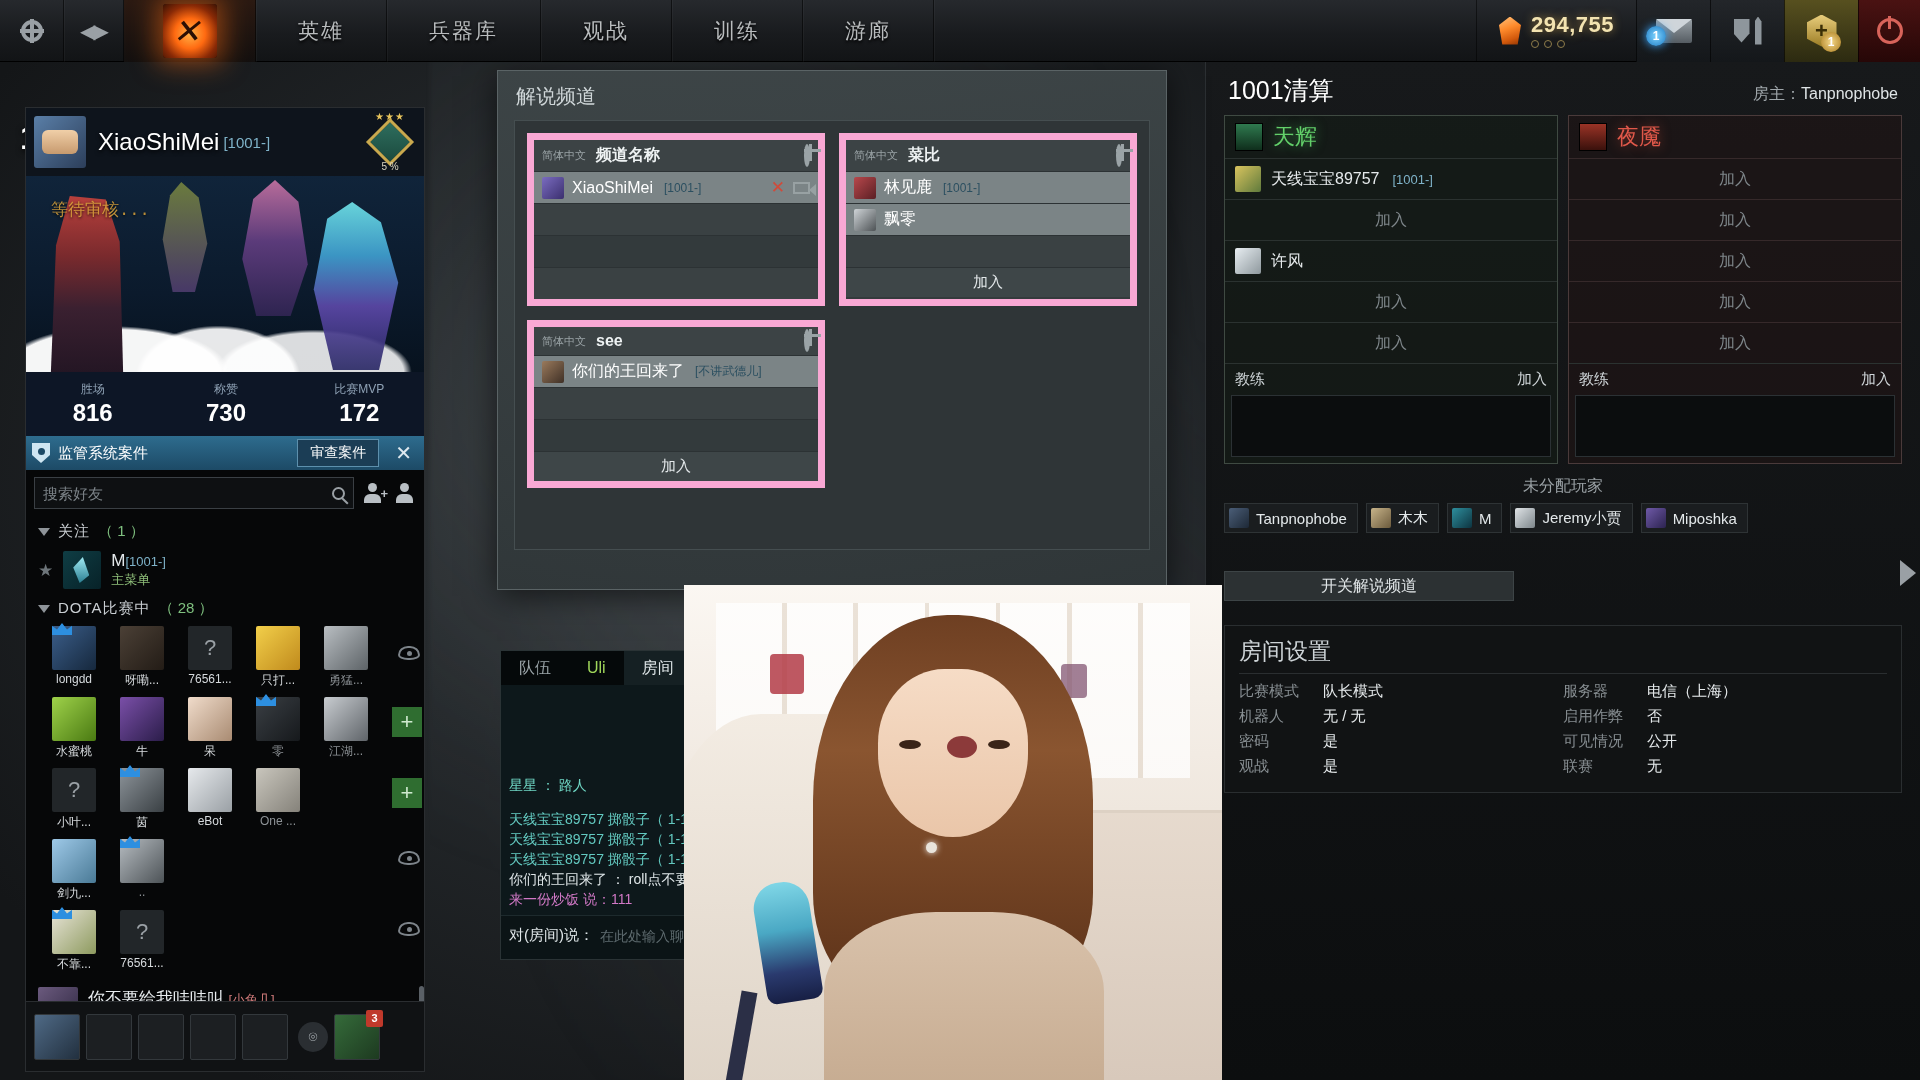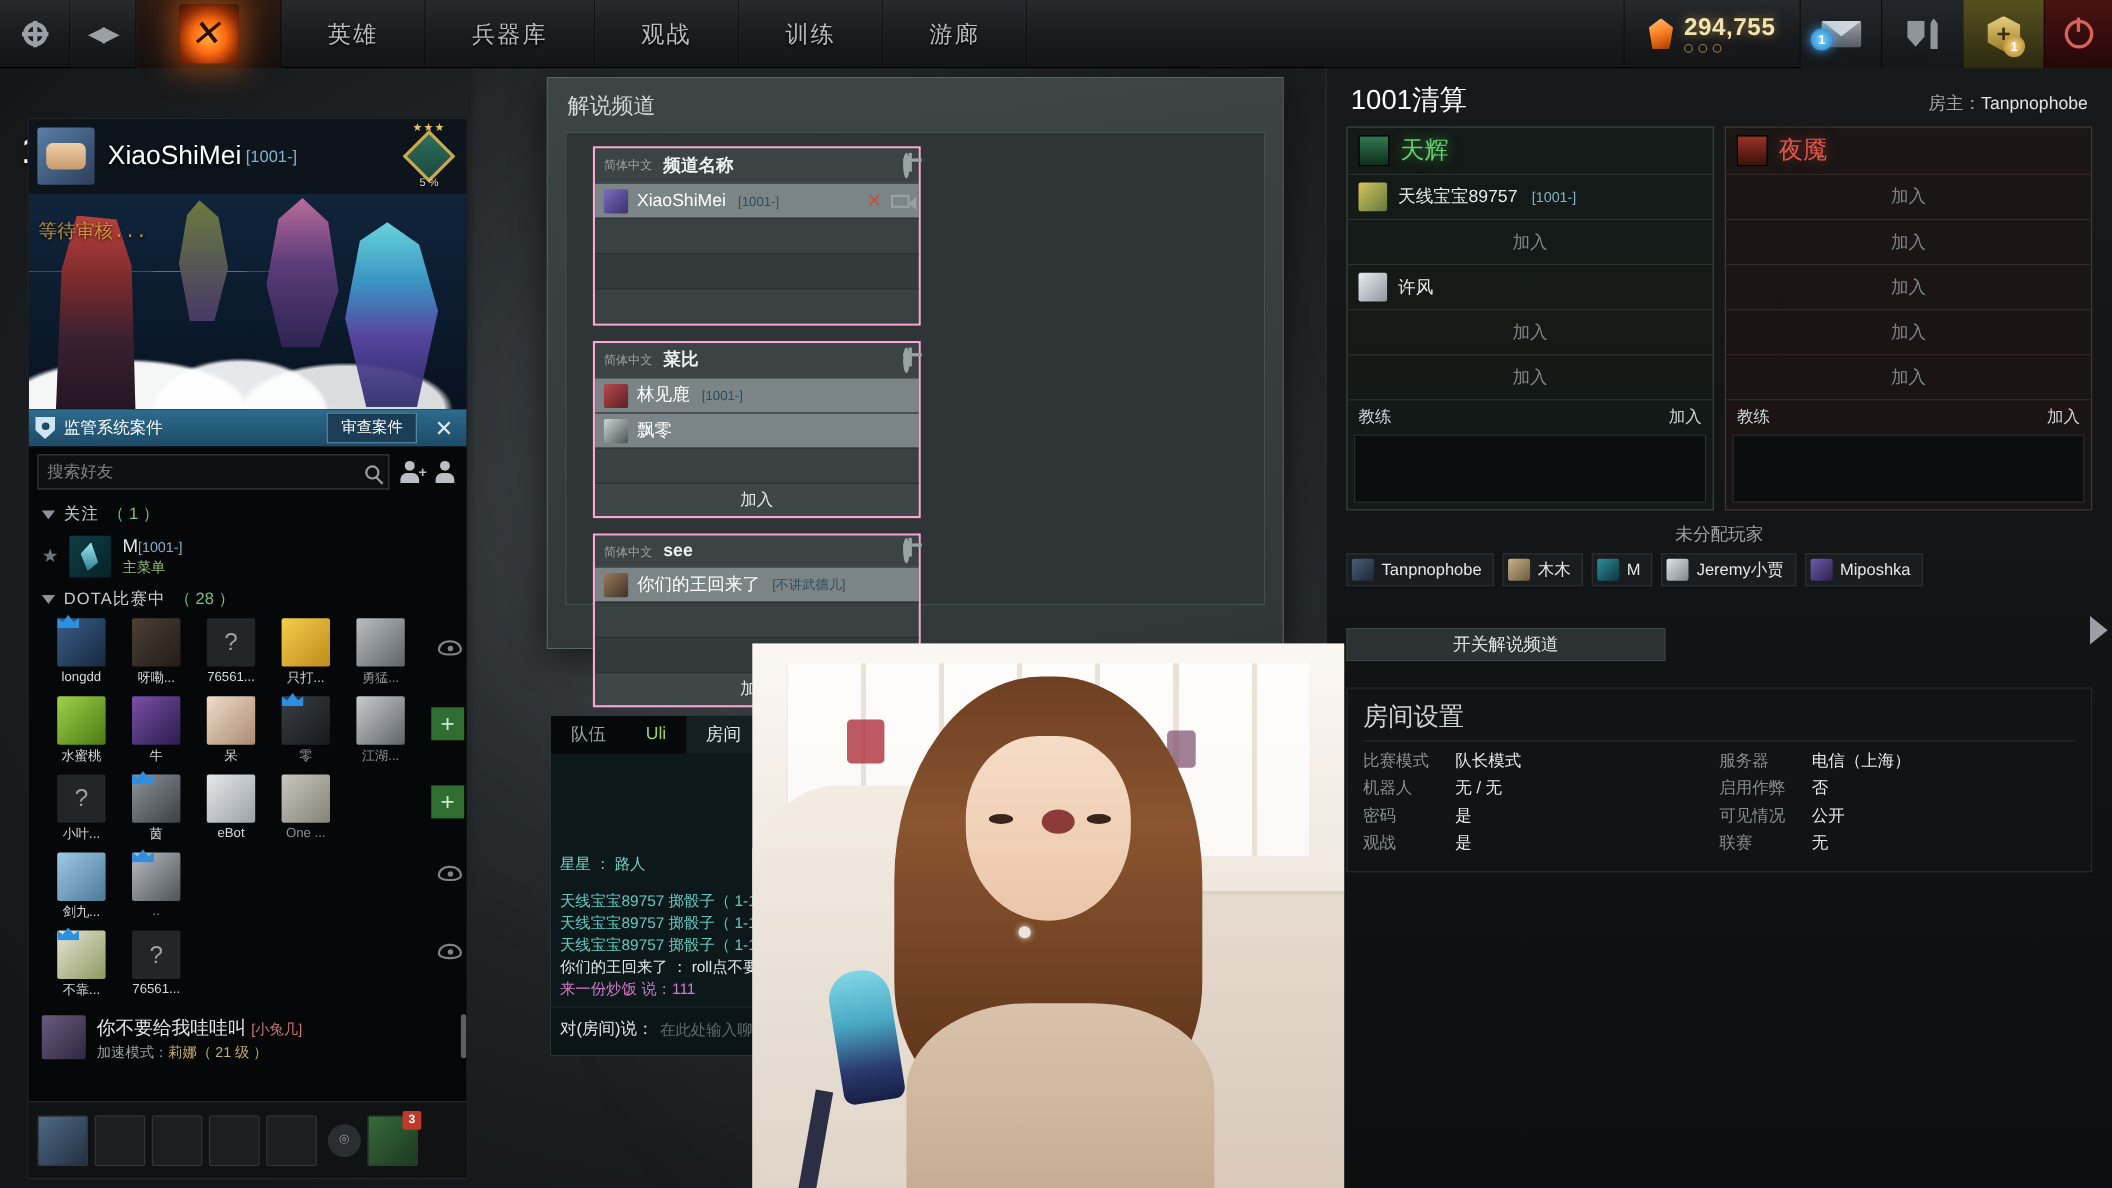--- a/index.html
+++ b/index.html
@@ -98,21 +98,21 @@
      clip-path:polygon(30% 0,72% 2%,88% 26%,92% 100%,8% 100%,14% 28%);}
   .hb-hero2{position:absolute;left:128px;top:6px;width:62px;height:110px;
      background:linear-gradient(180deg,#6f7f3e,#4a3a6a);
      clip-path:polygon(44% 0,72% 14%,86% 56%,66% 100%,30% 100%,14% 52%,26% 12%);opacity:.95;}
   .hb-hero3{position:absolute;left:210px;top:4px;width:78px;height:136px;
      background:linear-gradient(180deg,#b86c9a,#5b3b7a 45%,#2e2450);
      clip-path:polygon(50% 0,80% 16%,92% 62%,70% 100%,26% 100%,8% 58%,22% 14%);}
   .hb-hero4{position:absolute;right:22px;bottom:2px;width:96px;height:168px;
      background:linear-gradient(180deg,#6fe3e8 0%,#3f9fd0 32%,#5c48a8 62%,#2b2a66 100%);
      clip-path:polygon(46% 0,76% 12%,94% 48%,74% 100%,26% 100%,6% 52%,20% 10%);opacity:.92;}
-  .hb-text{position:absolute;left:9px;top:22px;color:#d9a23a;font-size:17px;opacity:.85;
+  .hb-text{position:absolute;left:25px;top:22px;color:#d9a23a;font-size:17px;opacity:.85;
      text-shadow:0 1px 3px #000;font-family:Liberation Mono, monospace;}
   .clockoverlay{position:absolute;left:-4px;top:8px;color:#fff;font-size:34px;font-weight:bold;
      letter-spacing:1px;text-shadow:0 2px 6px #000;z-index:6;}
   .statbar { width:400px;height:64px;background:#0d1626;display:flex;align-items:center;}
   .stat { flex:1; text-align:center;}
   .stat .lbl{color:#8fa2b5;font-size:12px;display:block;margin-bottom:1px;}
   .stat .val{color:#fff;font-size:24px;font-weight:bold;}
   .owbar { width:400px;height:34px;background:linear-gradient(180deg,#2e6c8e,#1d4a66);
      display:flex;align-items:center;padding:0 6px;gap:8px;}
   .ow-sh{width:18px;height:20px;background:#cfe6f2;clip-path:polygon(0 0,100% 0,100% 60%,50% 100%,0 60%);
@@ -178,21 +178,21 @@
      justify-content:center;color:#aeb4b9;font-size:15px;margin-left:4px;}
   .lp-scrollbar{position:absolute;right:2px;top:470px;width:5px;height:40px;background:#5a6066;border-radius:3px;}
 
   
   .castwin{position:absolute;left:497px;top:70px;width:670px;height:520px;z-index:25;
      background:linear-gradient(180deg,rgba(62,70,72,.93),rgba(48,55,57,.93));
      border:1px solid #5a6365; box-shadow:0 6px 30px rgba(0,0,0,.6);}
   .castwin h2{color:#cfd6d8;font-size:20px;font-weight:normal;padding:12px 12px 10px 18px;}
   .castbody{margin:0 16px;background:#2f3537;border:1px solid #454e50;padding:12px;
      display:flex;flex-wrap:wrap;gap:14px;height:430px;align-content:flex-start;}
-  .chanbox{width:298px;background:#353b3d;border:2px solid #f9a8d4;display:flex;flex-direction:column;margin-left:12px;}
+  .chanbox{width:298px;background:#353b3d;border:7px solid #f9a8d4;display:flex;flex-direction:column;}
   .chanhead{display:flex;align-items:center;gap:10px;padding:5px 8px;background:#3c4345;}
   .chanlang{color:#9aa3a6;font-size:11px;}
   .channame{color:#eef2f3;font-size:16px;font-weight:bold;}
   .changear{margin-left:auto;}
   .gear-sm{width:11px;height:11px;border-radius:50%;border:3px solid #9aa3a6;position:relative;cursor:pointer;}
   .gear-sm:before,.gear-sm:after{content:"";position:absolute;background:#9aa3a6;}
   .gear-sm:before{left:-3px;top:2px;width:17px;height:3px;}
   .gear-sm:after{left:2px;top:-3px;width:3px;height:17px;}
   .chanrow{height:32px;display:flex;align-items:center;gap:8px;padding:0 8px;
      border-top:1px solid #2c3234;}
@@ -400,20 +400,34 @@
 
     <div class="hero-banner">
       <div class="hb-silhouette"></div>
       <div class="hb-hero1"></div>
       <div class="hb-hero2"></div>
       <div class="hb-hero3"></div>
       <div class="hb-hero4"></div>
       <div class="hb-text">等待审核...</div>
     </div>
 
+    <div class="statbar">
+      <div class="stat">
+        <span class="lbl">胜场</span>
+        <span class="val">816</span>
+      </div>
+      <div class="stat">
+        <span class="lbl">称赞</span>
+        <span class="val">730</span>
+      </div>
+      <div class="stat">
+        <span class="lbl">比赛MVP</span>
+        <span class="val">172</span>
+      </div>
+    </div>
 
     <div class="owbar">
       <div class="ow-sh">
           <i></i>
         </div>
       <div class="ow-lbl">监管系统案件</div>
       <div class="ow-btn">审查案件</div>
       <div class="ow-x">✕</div>
     </div>
 

